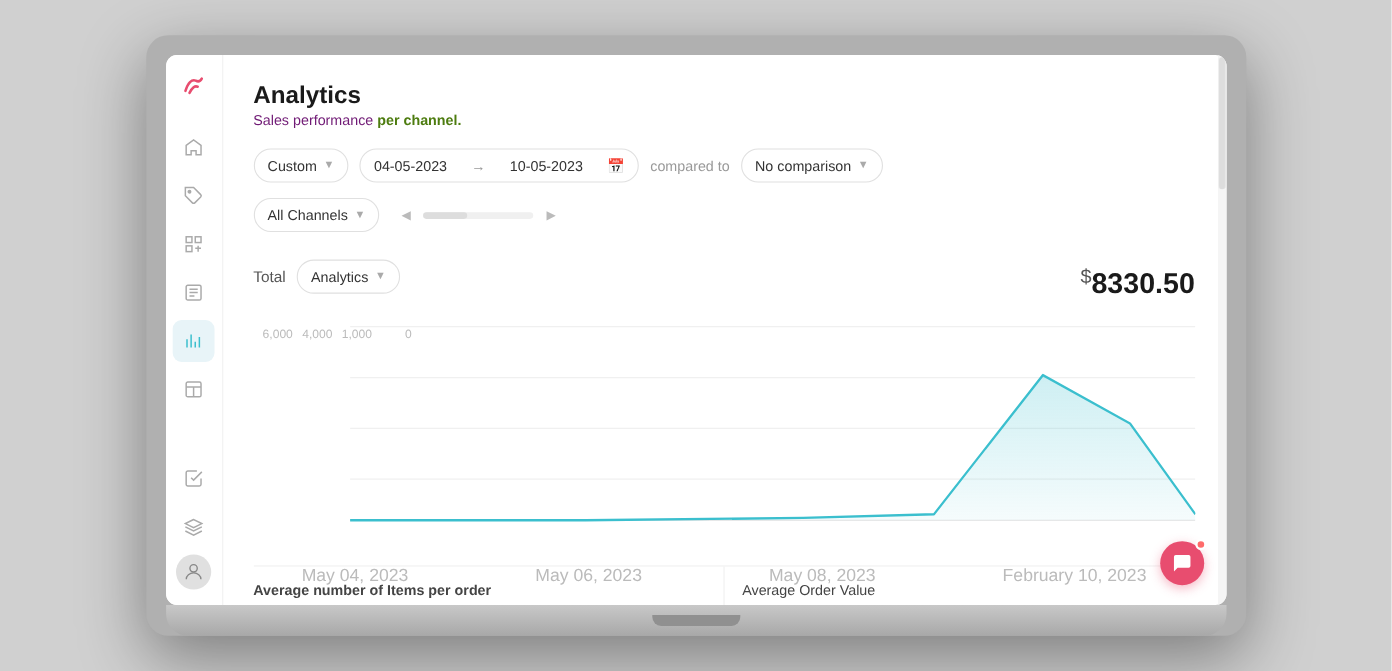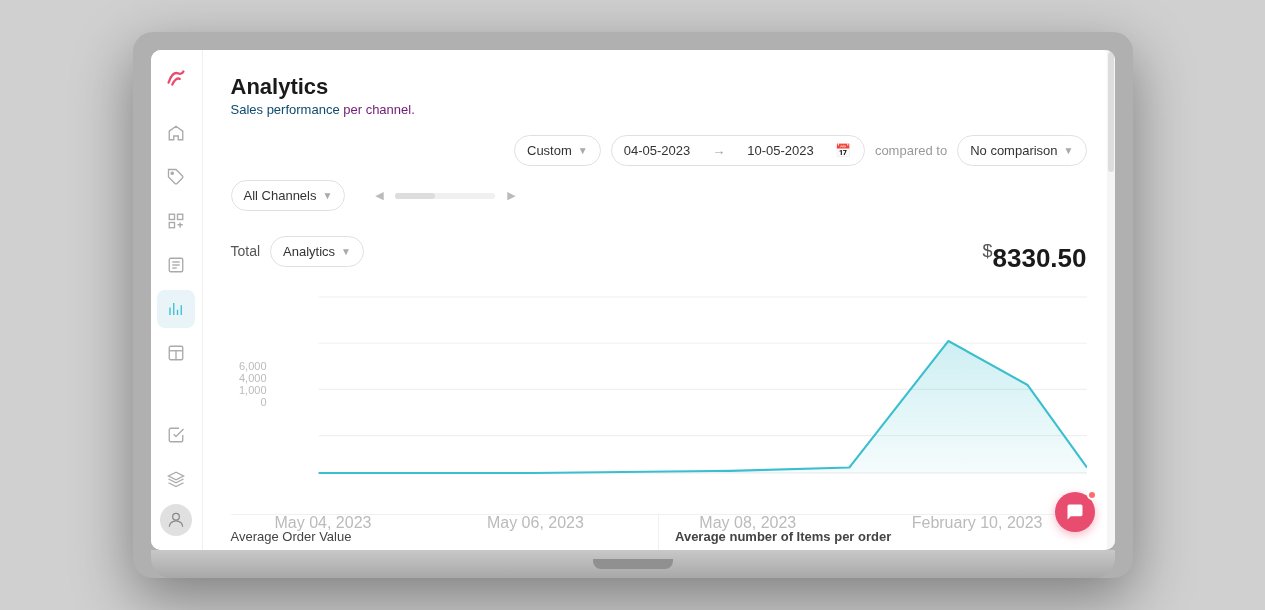--- a/index.html
+++ b/index.html
@@ -104,31 +104,30 @@
       font-weight: 600;
       color: #1a1a1a;
       margin-bottom: 2px;
     }
     .page-subtitle {
       font-size: 13px;
       color: #999;
       margin-bottom: 18px;
     }
     .page-subtitle span {
-      color: #0c4a6e;
+      color: #701a75;
     }
 
     
     .filters-row {
       display: flex;
       align-items: center;
       gap: 10px;
       margin-bottom: 14px;
       flex-wrap: wrap;
-      justify-content: flex-end;
     }
     .dropdown-btn {
       display: flex;
       align-items: center;
       gap: 6px;
       padding: 7px 12px;
       border: 1.5px solid #e0e0e0;
       border-radius: 20px;
       background: #fff;
       font-size: 13px;
@@ -161,21 +160,21 @@
     }
     .compared-to-label {
       font-size: 13px;
       color: #999;
     }
 
     
     .channels-row {
       display: flex;
       align-items: center;
-      gap: 24px;
+      gap: 14px;
       margin-bottom: 18px;
     }
     .channels-scroll-area {
       display: flex;
       align-items: center;
       gap: 6px;
       overflow: hidden;
     }
     .scroll-arrow {
       width: 20px;
@@ -240,25 +239,25 @@
       position: relative;
       margin-bottom: 0;
     }
     .chart-svg {
       width: 100%;
       height: 100%;
     }
     .y-axis-labels {
       position: absolute;
       left: 0;
-      top: 0;
+      top: 12px;
       height: 100%;
       display: flex;
-      flex-direction: column;
-      justify-content: center;
+      flex-direction: row;
+      justify-content: space-between;
       padding-bottom: 24px;
     }
     .y-label {
       font-size: 11px;
       color: #bbb;
       text-align: right;
       width: 36px;
     }
     .x-axis-labels {
       display: flex;
@@ -415,21 +414,21 @@
           <circle cx="12" cy="8" r="4"></circle>
           <path d="M4 20c0-4 3.6-7 8-7s8 3 8 7"></path>
         </svg>
       </div>
     </div>
 
     <div class="main">
 
       <div class="page-title">Analytics</div>
       <div class="page-subtitle">
-        <span>Sales performance </span><span style="color:#701a75;">per channel.</span>
+        <span>Sales performance </span><span style="color:#4d7c0f;font-weight:bold;">per channel.</span>
       </div>
 
       <div class="filters-row">
         <div class="dropdown-btn">
           <span>Custom</span>
           <span class="chevron">▼</span>
         </div>
         <div class="date-range">
           <span>04-05-2023</span>
           <span class="date-separator">→</span>
@@ -498,26 +497,26 @@
         <div class="x-axis-labels">
           <span class="x-label">May 04, 2023</span>
           <span class="x-label">May 06, 2023</span>
           <span class="x-label">May 08, 2023</span>
           <span class="x-label">February 10, 2023</span>
         </div>
       </div>
 
       <div class="bottom-metrics">
         <div class="metric-card">
-          <span class="metric-label">Average Order Value</span>
-        </div>
-        <div class="metric-card">
           <span class="metric-label">
             <span>Average number of </span><span style="font-weight:600;">Items</span><span> per order</span>
           </span>
+        </div>
+        <div class="metric-card">
+          <span class="metric-label">Average Order Value</span>
         </div>
       </div>
 
       <div class="chat-btn">
         <svg width="20" height="20" viewBox="0 0 24 24" fill="white">
           <path d="M21 15a2 2 0 01-2 2H7l-4 4V5a2 2 0 012-2h14a2 2 0 012 2z"></path>
         </svg>
         <div class="badge"></div>
       </div>
 

